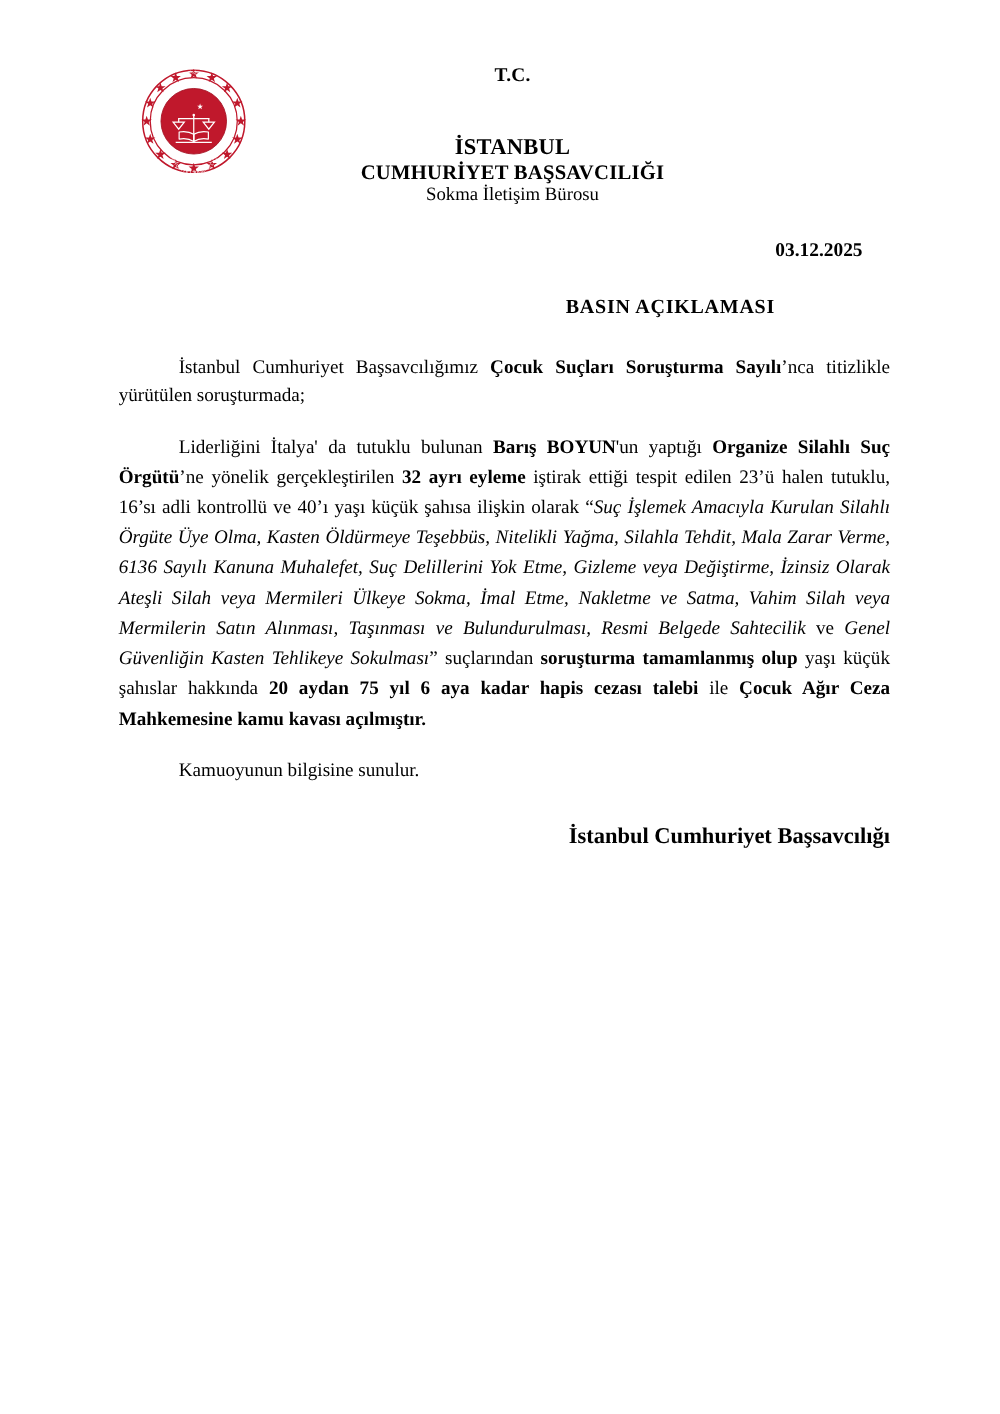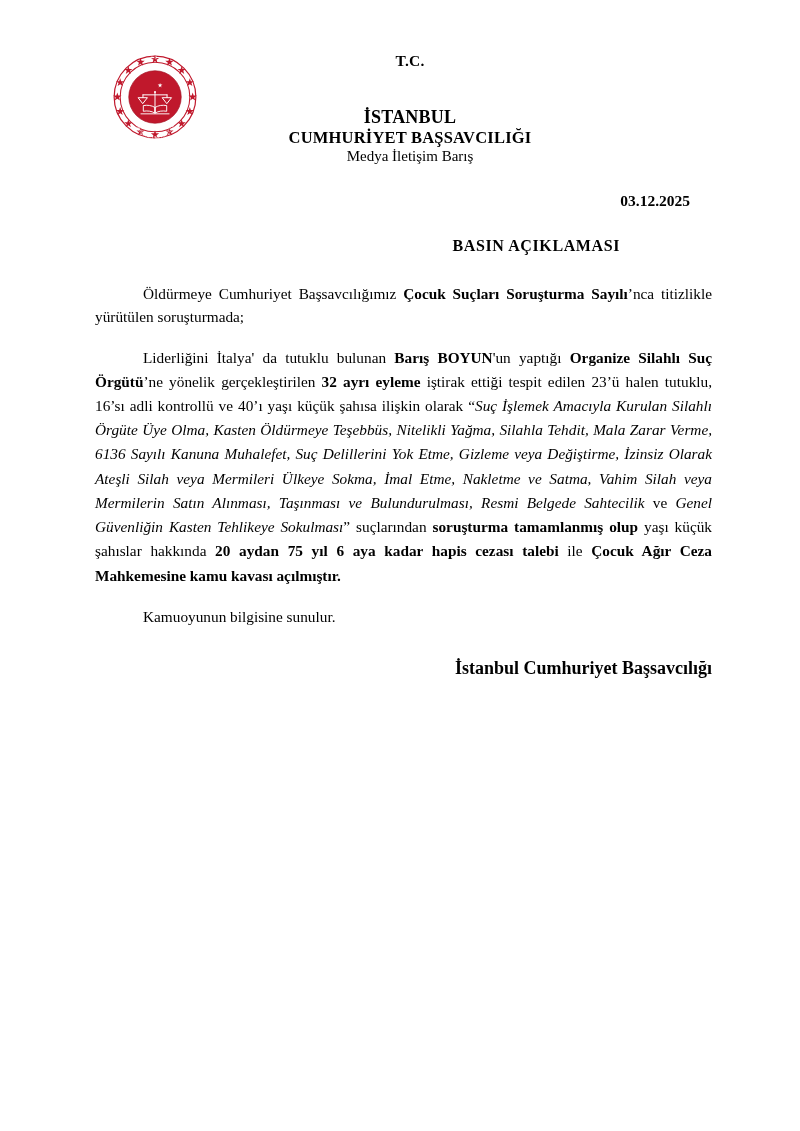--- a/index.html
+++ b/index.html
@@ -222,29 +222,29 @@
           <line x1="50" y1="62.2" x2="50" y2="68.8"></line>
           <line x1="33.2" y1="69.6" x2="66.8" y2="69.6"></line>
         </g>
       </svg>
     </div>
 
     <div class="header-text">
       <div class="header-line-1">T.C.</div>
       <div class="header-line-2">İSTANBUL</div>
       <div class="header-line-3">CUMHURİYET BAŞSAVCILIĞI</div>
-      <div class="header-line-4">Medya İletişim Barış</div>
+      <div class="header-line-4">Sokma İletişim Bürosu</div>
     </div>
   </div>
 
   <div class="date-row">03.12.2025</div>
 
   <div class="doc-title">BASIN AÇIKLAMASI</div>
 
   <div class="body-block">
-    <p class="para rich"><span>Öldürmeye Cumhuriyet Başsavcılığımız </span><span class="b">Çocuk Suçları Soruşturma Sayılı</span><span>’nca titizlikle yürütülen soruşturmada;</span></p>
+    <p class="para rich"><span>İstanbul Cumhuriyet Başsavcılığımız </span><span class="b">Çocuk Suçları Soruşturma Sayılı</span><span>’nca titizlikle yürütülen soruşturmada;</span></p>
     <p class="para para-main rich"><span>Liderliğini İtalya' da tutuklu bulunan </span><span class="b">Barış BOYUN</span><span>'un yaptığı </span><span class="b">Organize Silahlı Suç Örgütü</span><span>’ne yönelik gerçekleştirilen </span><span class="b">32 ayrı eyleme</span><span> iştirak ettiği tespit edilen 23’ü halen tutuklu, 16’sı adli kontrollü ve 40’ı yaşı küçük şahısa ilişkin olarak “</span><span class="i">Suç İşlemek Amacıyla Kurulan Silahlı Örgüte Üye Olma, Kasten Öldürmeye Teşebbüs, Nitelikli Yağma, Silahla Tehdit, Mala Zarar Verme, 6136 Sayılı Kanuna Muhalefet, Suç Delillerini Yok Etme, Gizleme veya Değiştirme, İzinsiz Olarak Ateşli Silah veya Mermileri Ülkeye Sokma, İmal Etme, Nakletme ve Satma, Vahim Silah veya Mermilerin Satın Alınması, Taşınması ve Bulundurulması, Resmi Belgede Sahtecilik</span><span> ve </span><span class="i">Genel Güvenliğin Kasten Tehlikeye Sokulması</span><span>” suçlarından </span><span class="b">soruşturma tamamlanmış olup</span><span> yaşı küçük şahıslar hakkında </span><span class="b">20 aydan 75 yıl 6 aya kadar hapis cezası talebi</span><span> ile </span><span class="b">Çocuk Ağır Ceza Mahkemesine kamu kavası açılmıştır.</span></p>
     <p class="para para-closing rich"><span>Kamuoyunun bilgisine sunulur.</span></p>
   </div>
 
   <div class="signature">İstanbul Cumhuriyet Başsavcılığı</div>
 
 </div>
 
 </body></html>

